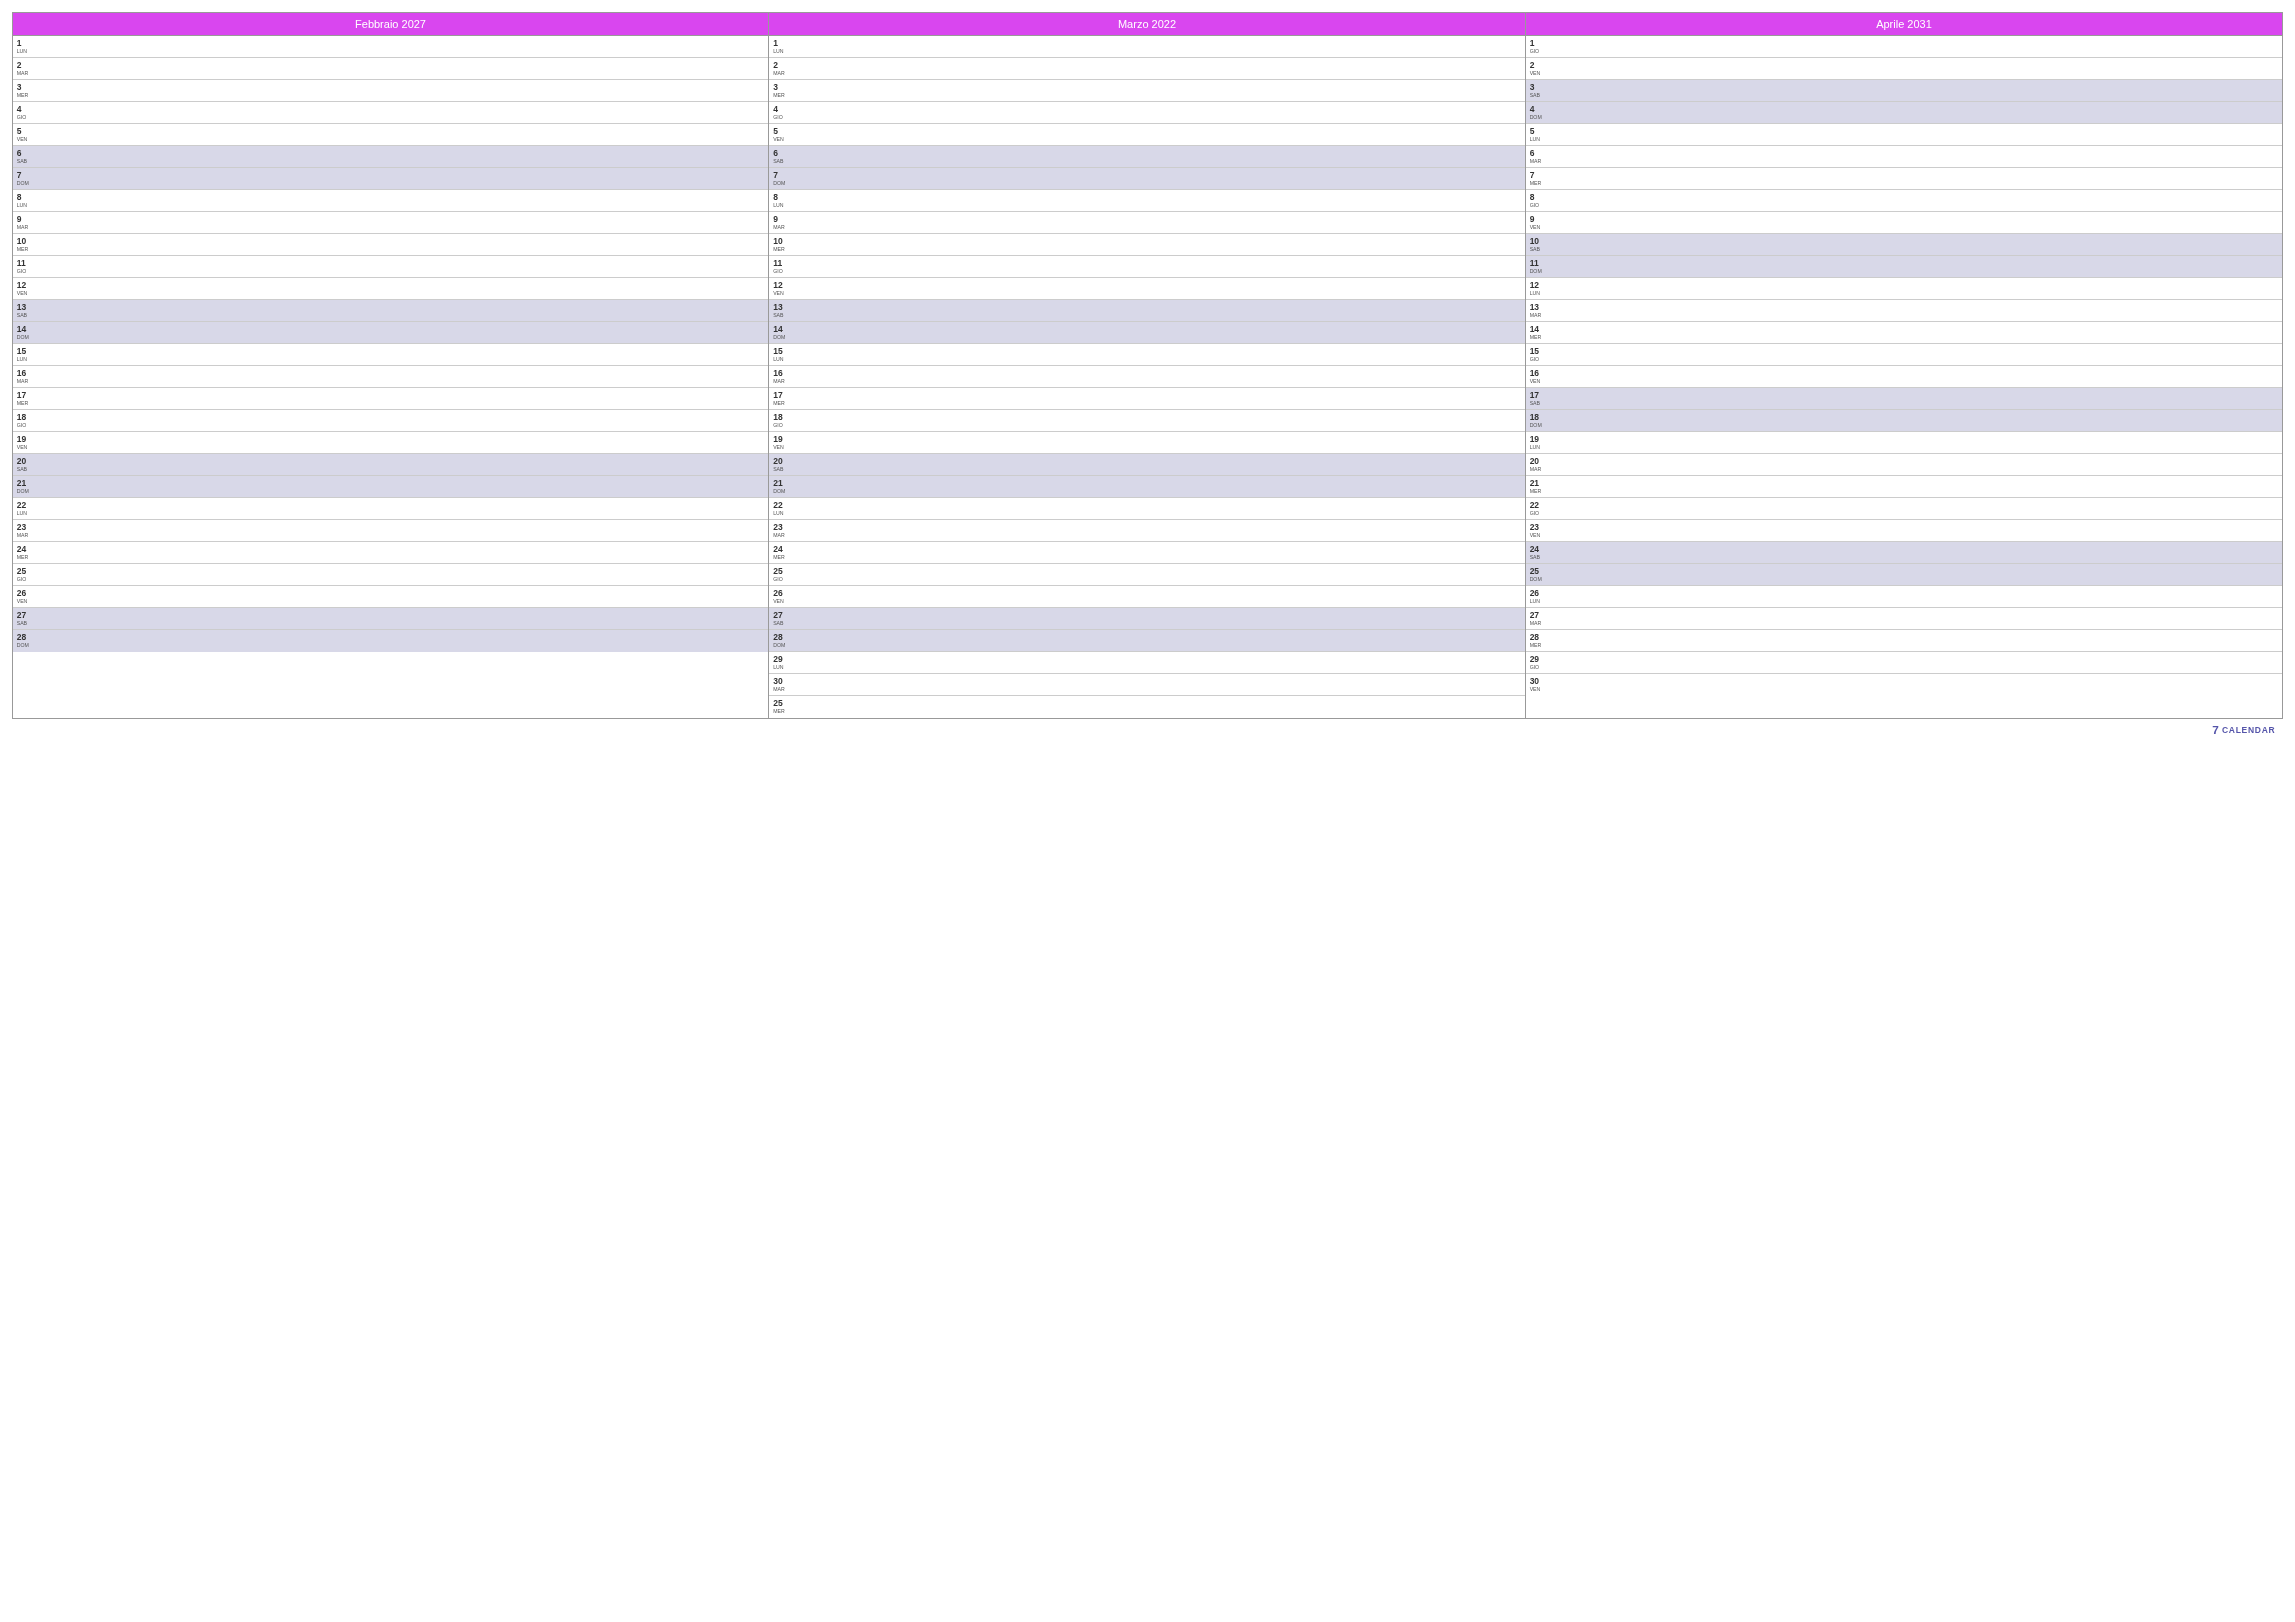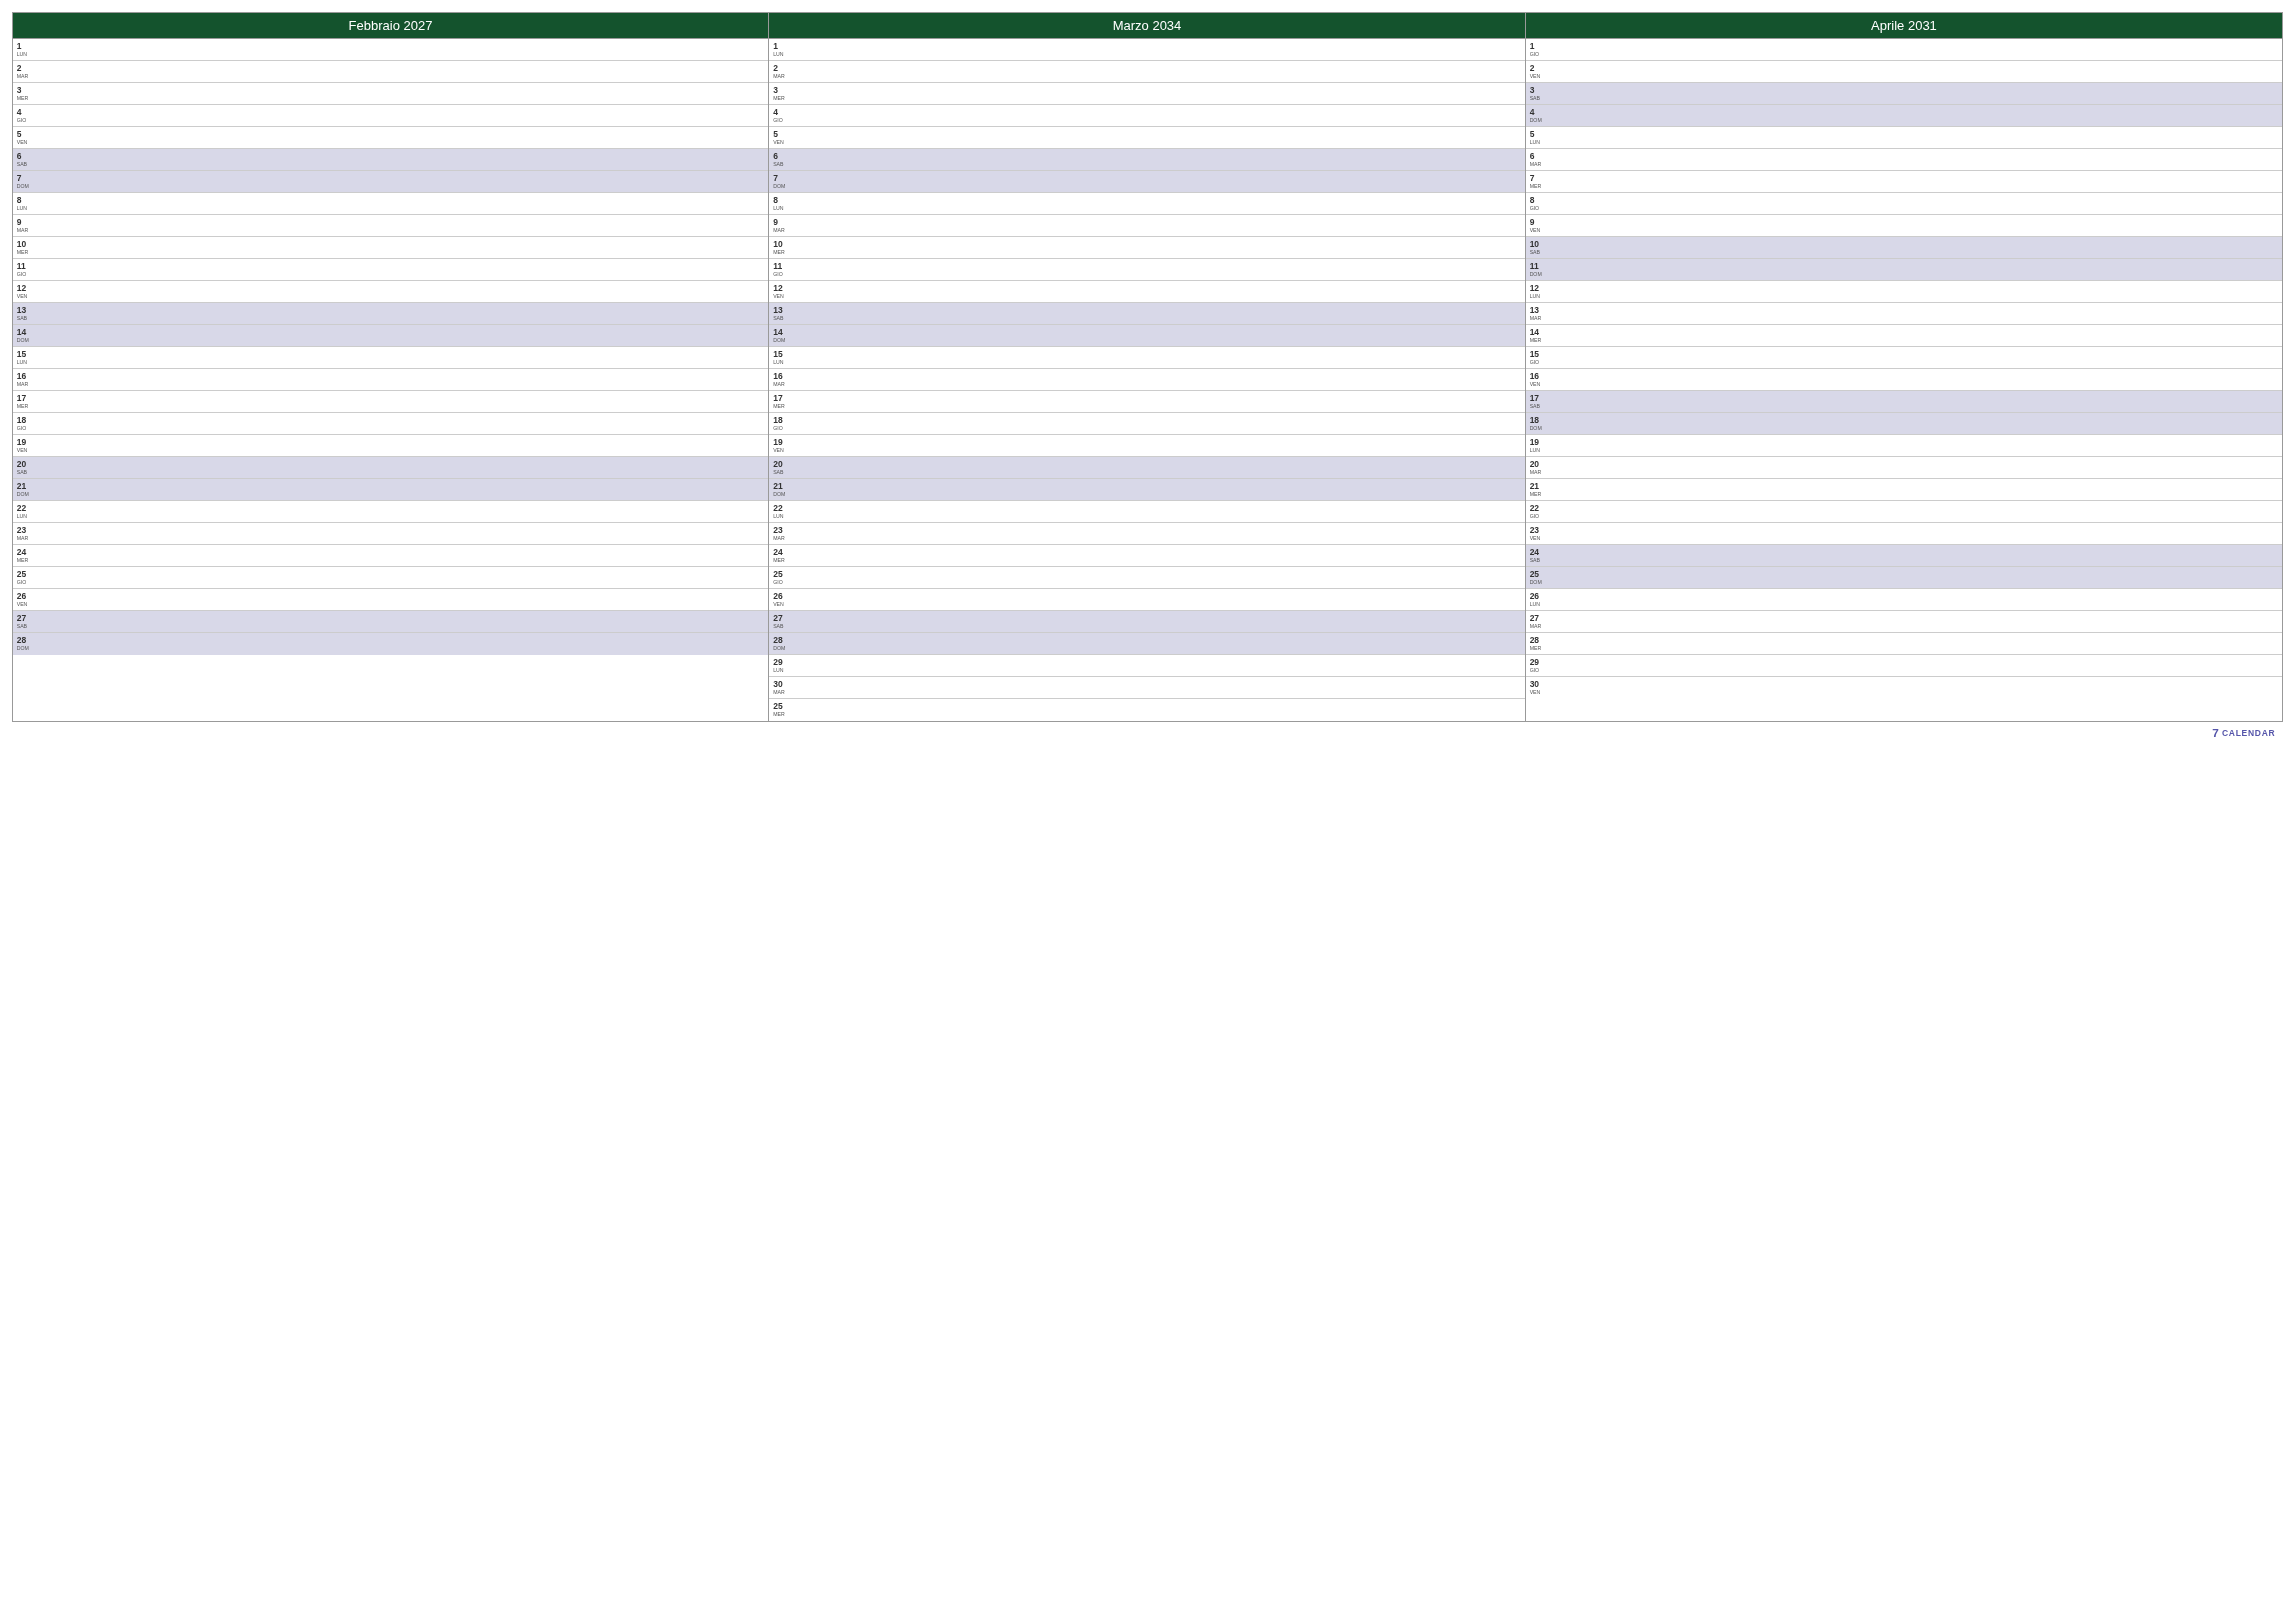--- a/index.html
+++ b/index.html
@@ -18,25 +18,25 @@
       grid-template-columns: 1fr 1fr 1fr;
       border: 0.7px solid #999;
     }
     .month-col {
       border-right: 0.7px solid #999;
     }
     .month-col:last-child {
       border-right: none;
     }
     .month-header {
-      background: #14532d;
+      background: #d946ef;
       color: #fff;
       text-align: center;
       padding: 5.2px 2.6px;
-      font-size: 13px;
+      font-size: 11px;
       font-weight: normal;
       border-bottom: 0.7px solid #999;
     }
     .day-row {
       display: flex;
       align-items: flex-start;
       border-bottom: 0.7px solid #ccc;
       min-height: 22px;
       padding: 2px 2.6px 2px 3.9px;
     }
@@ -252,21 +252,21 @@
           </div>
         </div>
         <div class="day-row weekend">
           <div class="day-info">
             <span class="day-number">28</span>
             <span class="day-name">DOM</span>
           </div>
         </div>
       </div>
       <div class="month-col">
-        <div class="month-header">Marzo 2034</div>
+        <div class="month-header">Marzo 2022</div>
         <div class="day-row weekday">
           <div class="day-info">
             <span class="day-number">1</span>
             <span class="day-name">LUN</span>
           </div>
         </div>
         <div class="day-row weekday">
           <div class="day-info">
             <span class="day-number">2</span>
             <span class="day-name">MAR</span>

